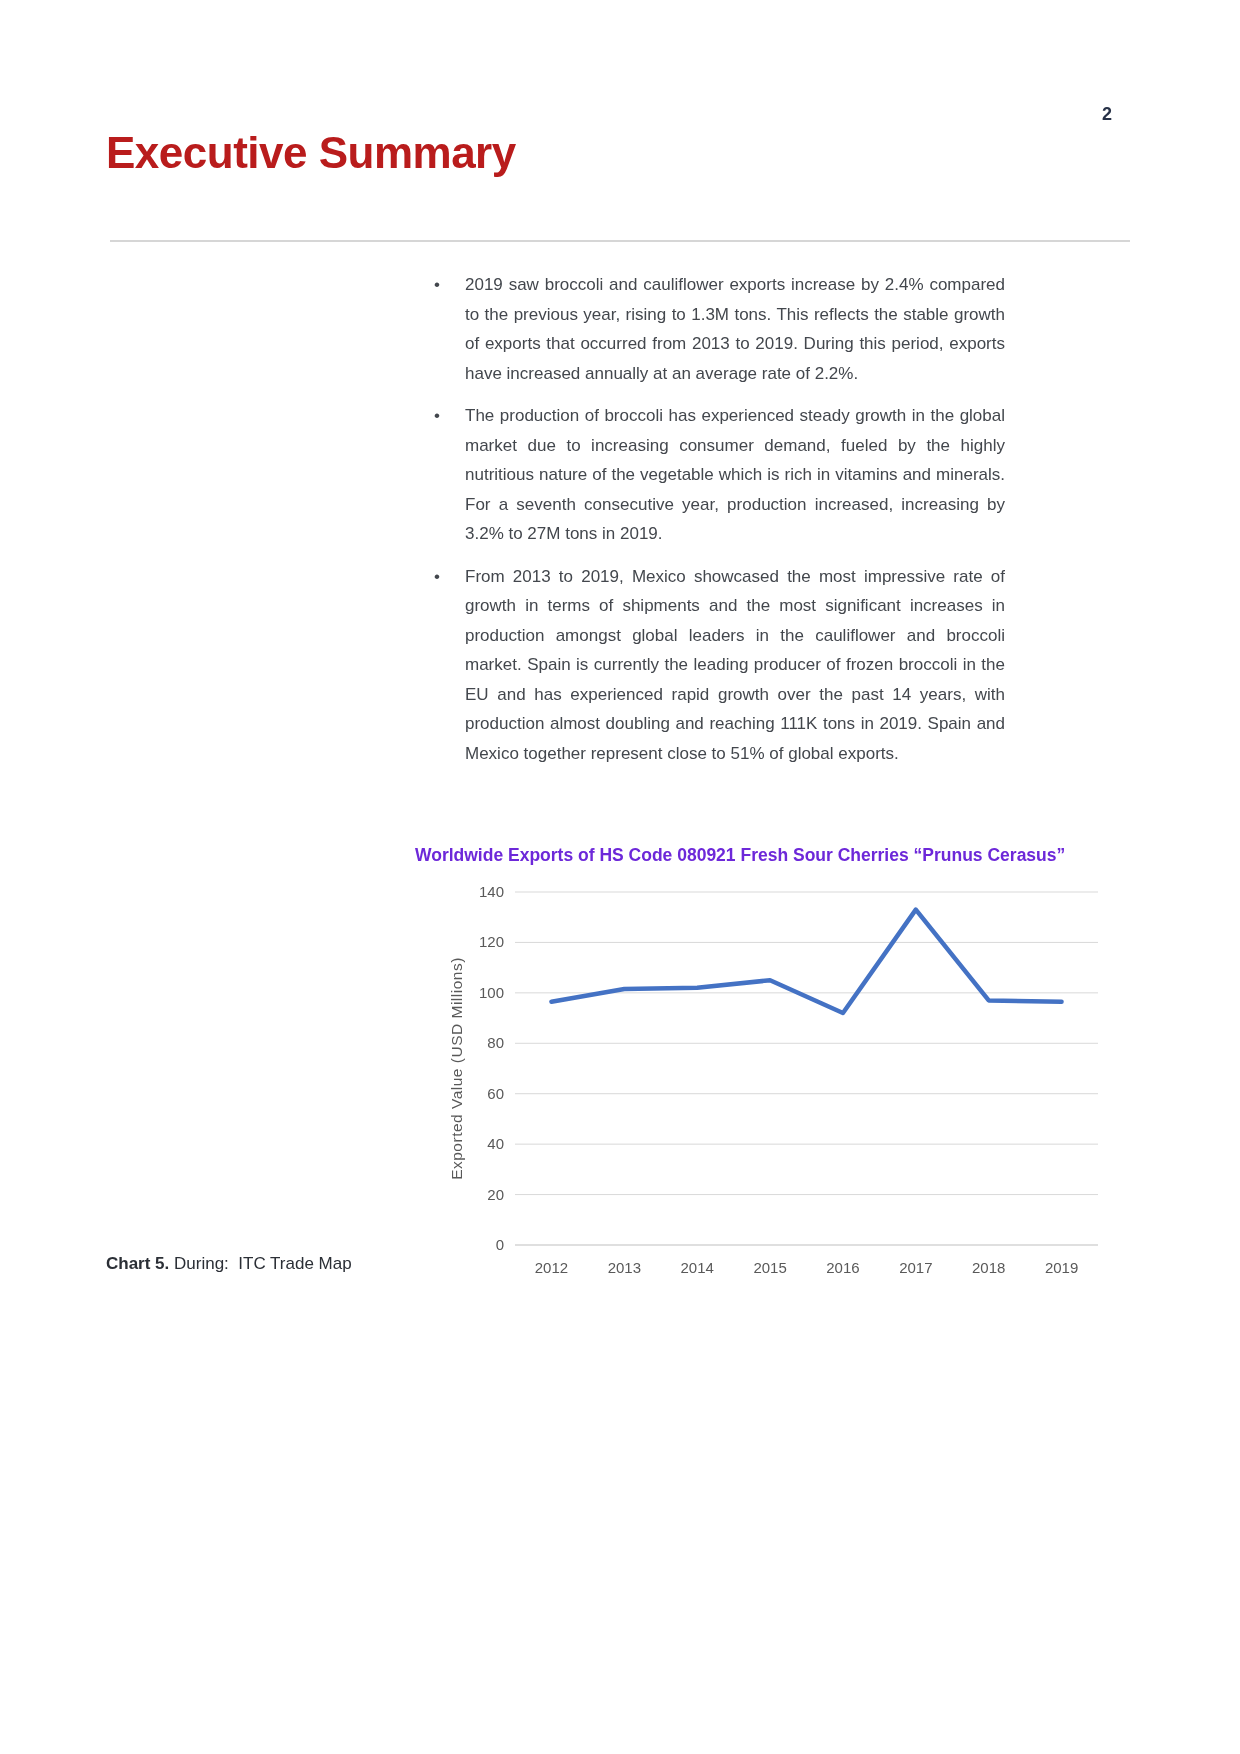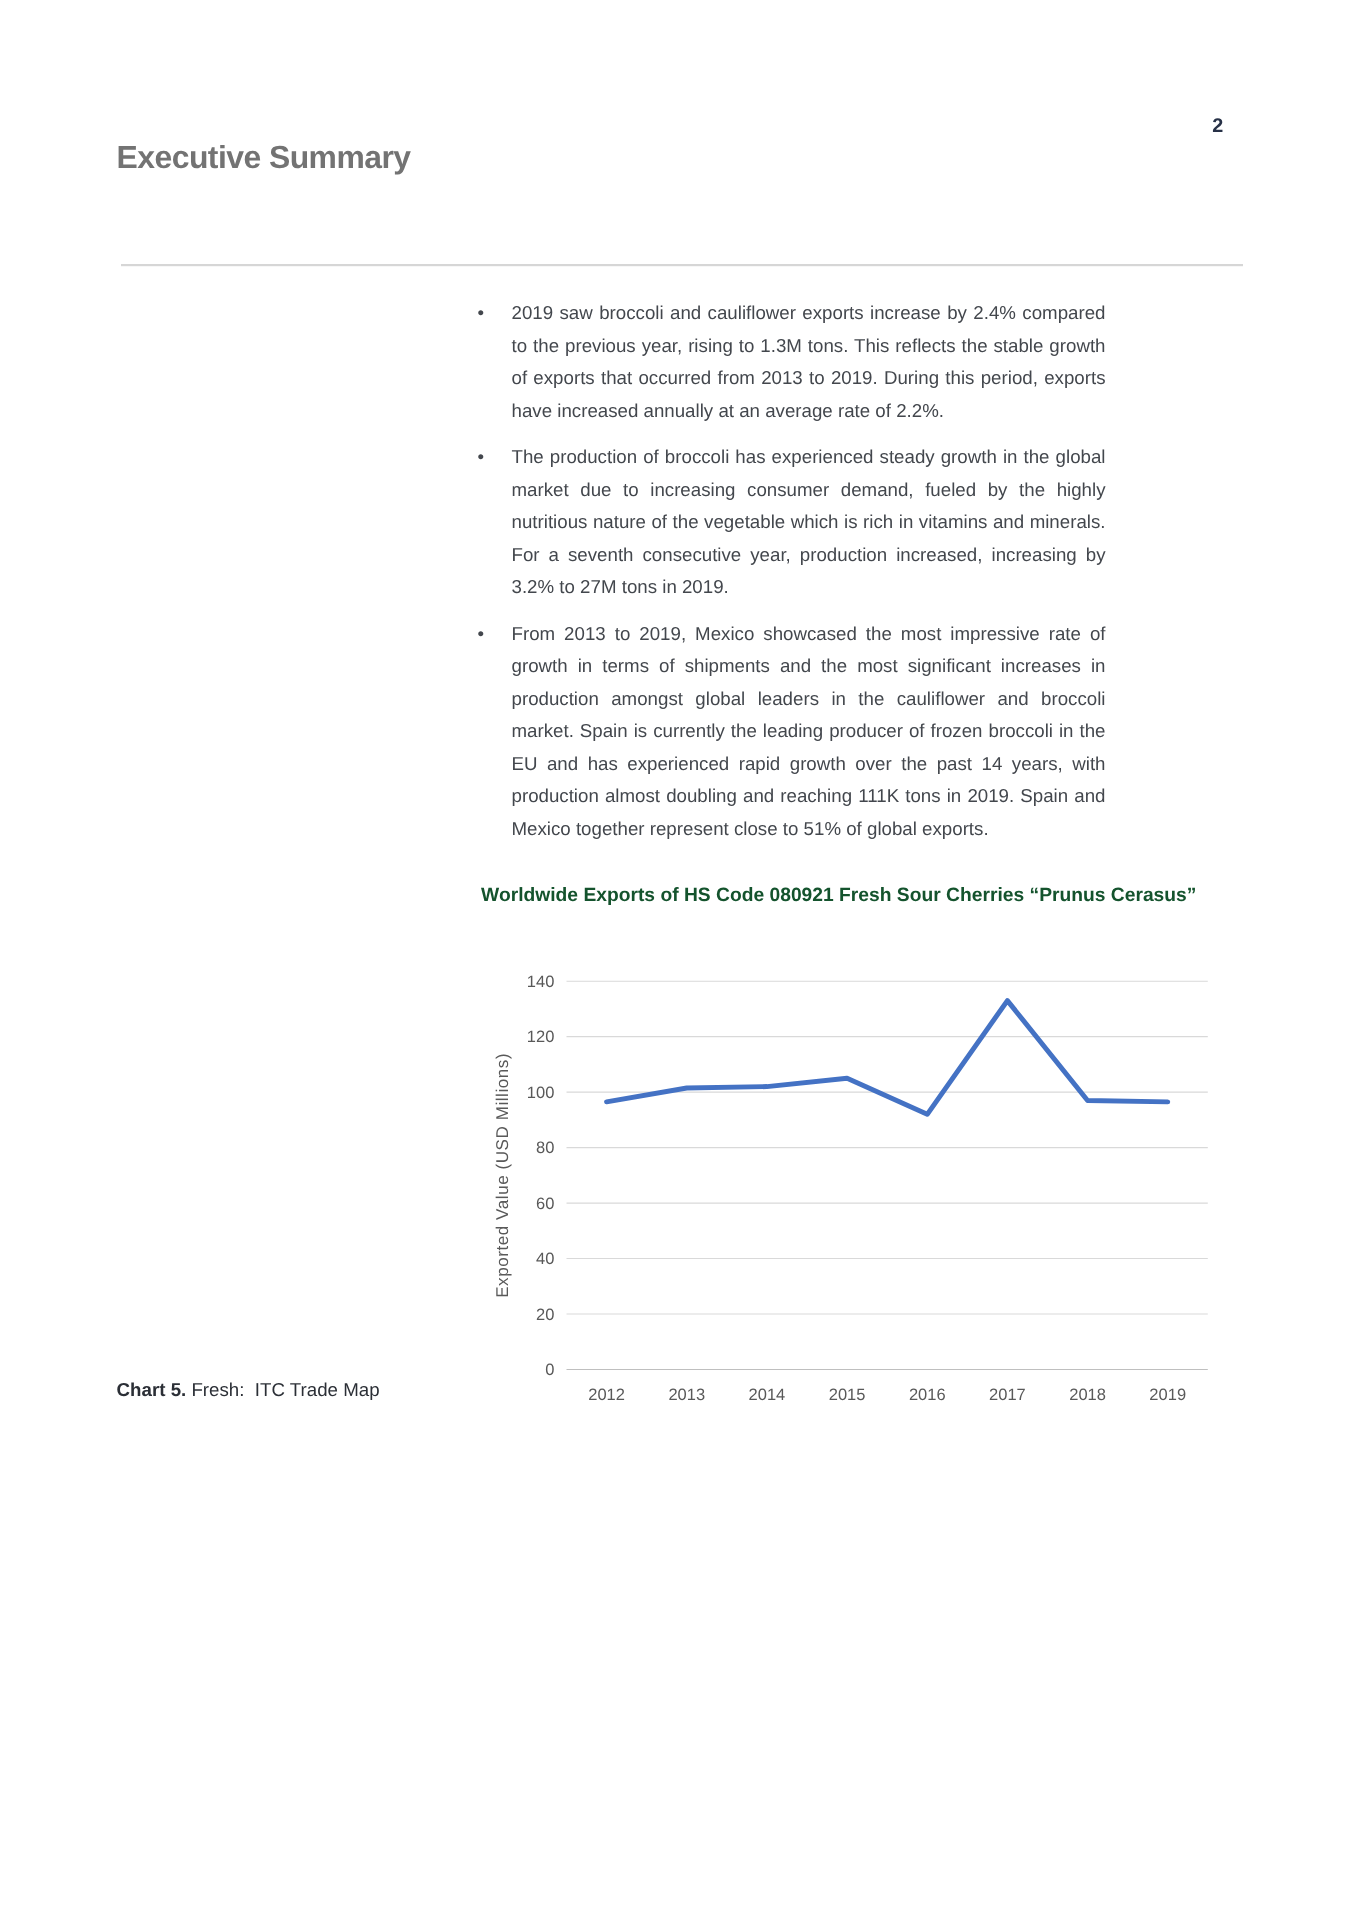--- a/index.html
+++ b/index.html
@@ -17,24 +17,24 @@
     left: 1102px;
     top: 104px;
     font-size: 18px;
     font-weight: 600;
     color: #273147;
   }
   .doc-title {
     position: absolute;
     left: 106px;
     top: 128px;
-    font-size: 29px;
+    font-size: 44px;
     font-weight: 800;
     letter-spacing: -0.5px;
-    color: #737373;
+    color: #b91c1c;
   }
   .heading-rule {
     position: absolute;
     left: 110px;
     top: 240px;
     width: 1020px;
     height: 2px;
     background: #d6d6d6;
   }
   ul.bullets {
@@ -55,26 +55,26 @@
   }
   ul.bullets li .dot {
     position: absolute;
     left: 3px;
     top: 0;
     color: #43474d;
   }
   .chart-title {
     position: absolute;
     left: 415px;
-    top: 803px;
+    top: 845px;
     width: 695px;
-    text-align: center;
+    text-align: left;
     font-size: 17.5px;
     font-weight: 700;
-    color: #14532d;
+    color: #6d28d9;
   }
   .chart-svg {
     position: absolute;
     left: 440px;
     top: 880px;
   }
   .chart-svg text { font-family: "Liberation Sans", sans-serif; }
   .caption {
     position: absolute;
     left: 106px;
@@ -135,15 +135,15 @@
       <text x="257.1875" y="393" text-anchor="middle" fill="#595959" font-size="15">2014</text>
       <text x="330.0625" y="393" text-anchor="middle" fill="#595959" font-size="15">2015</text>
       <text x="402.9375" y="393" text-anchor="middle" fill="#595959" font-size="15">2016</text>
       <text x="475.8125" y="393" text-anchor="middle" fill="#595959" font-size="15">2017</text>
       <text x="548.6875" y="393" text-anchor="middle" fill="#595959" font-size="15">2018</text>
       <text x="621.5625" y="393" text-anchor="middle" fill="#595959" font-size="15">2019</text>
       <text transform="translate(22 188.5) rotate(-90)" text-anchor="middle" fill="#595959" font-size="15.5" letter-spacing="0.5">Exported Value (USD Millions)</text>
       <polyline points="111.4375,121.68214285714285 184.3125,109.07500000000002 257.1875,107.81428571428575 330.0625,100.25 402.9375,133.02857142857144 475.8125,29.650000000000034 548.6875,120.42142857142858 621.5625,121.68214285714285" fill="none" stroke="#4472C4" stroke-width="4.5" stroke-linejoin="round" stroke-linecap="round"></polyline>
     </svg>
 
-  <div class="caption"><span class="caption-label">Chart 5.</span> <span class="caption-source">Fresh:  ITC Trade Map</span></div>
+  <div class="caption"><span class="caption-label">Chart 5.</span> <span class="caption-source">During:  ITC Trade Map</span></div>
 
 </div>
 
 </body></html>

